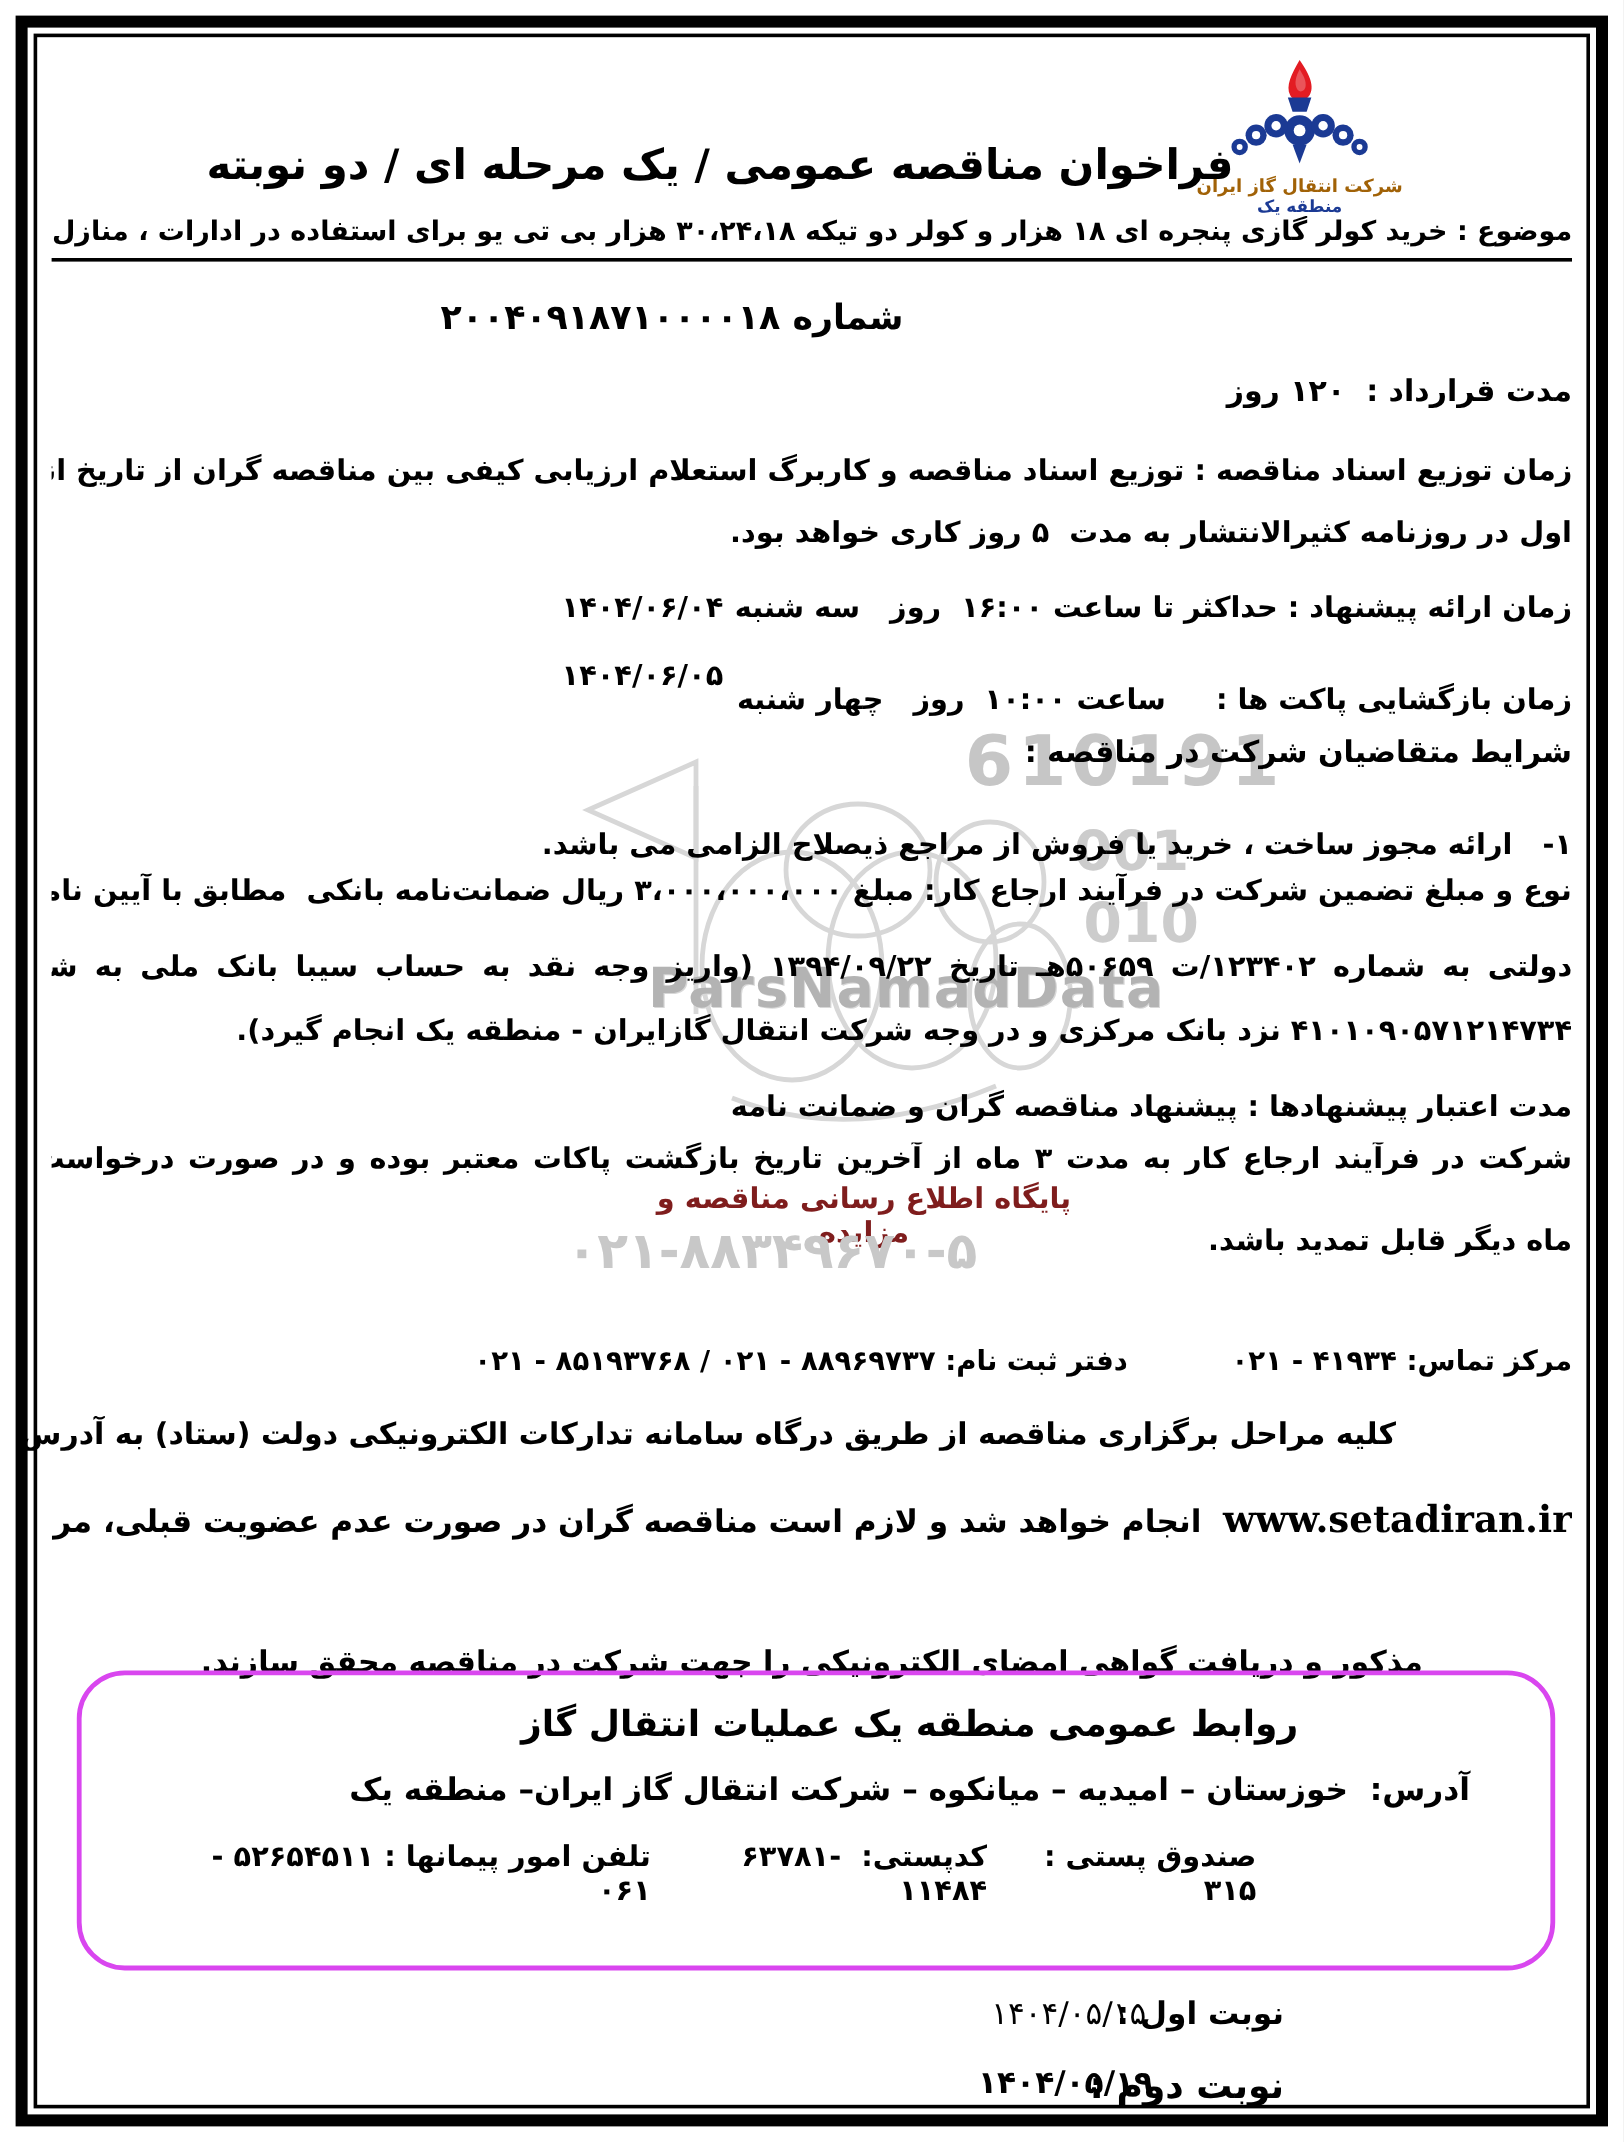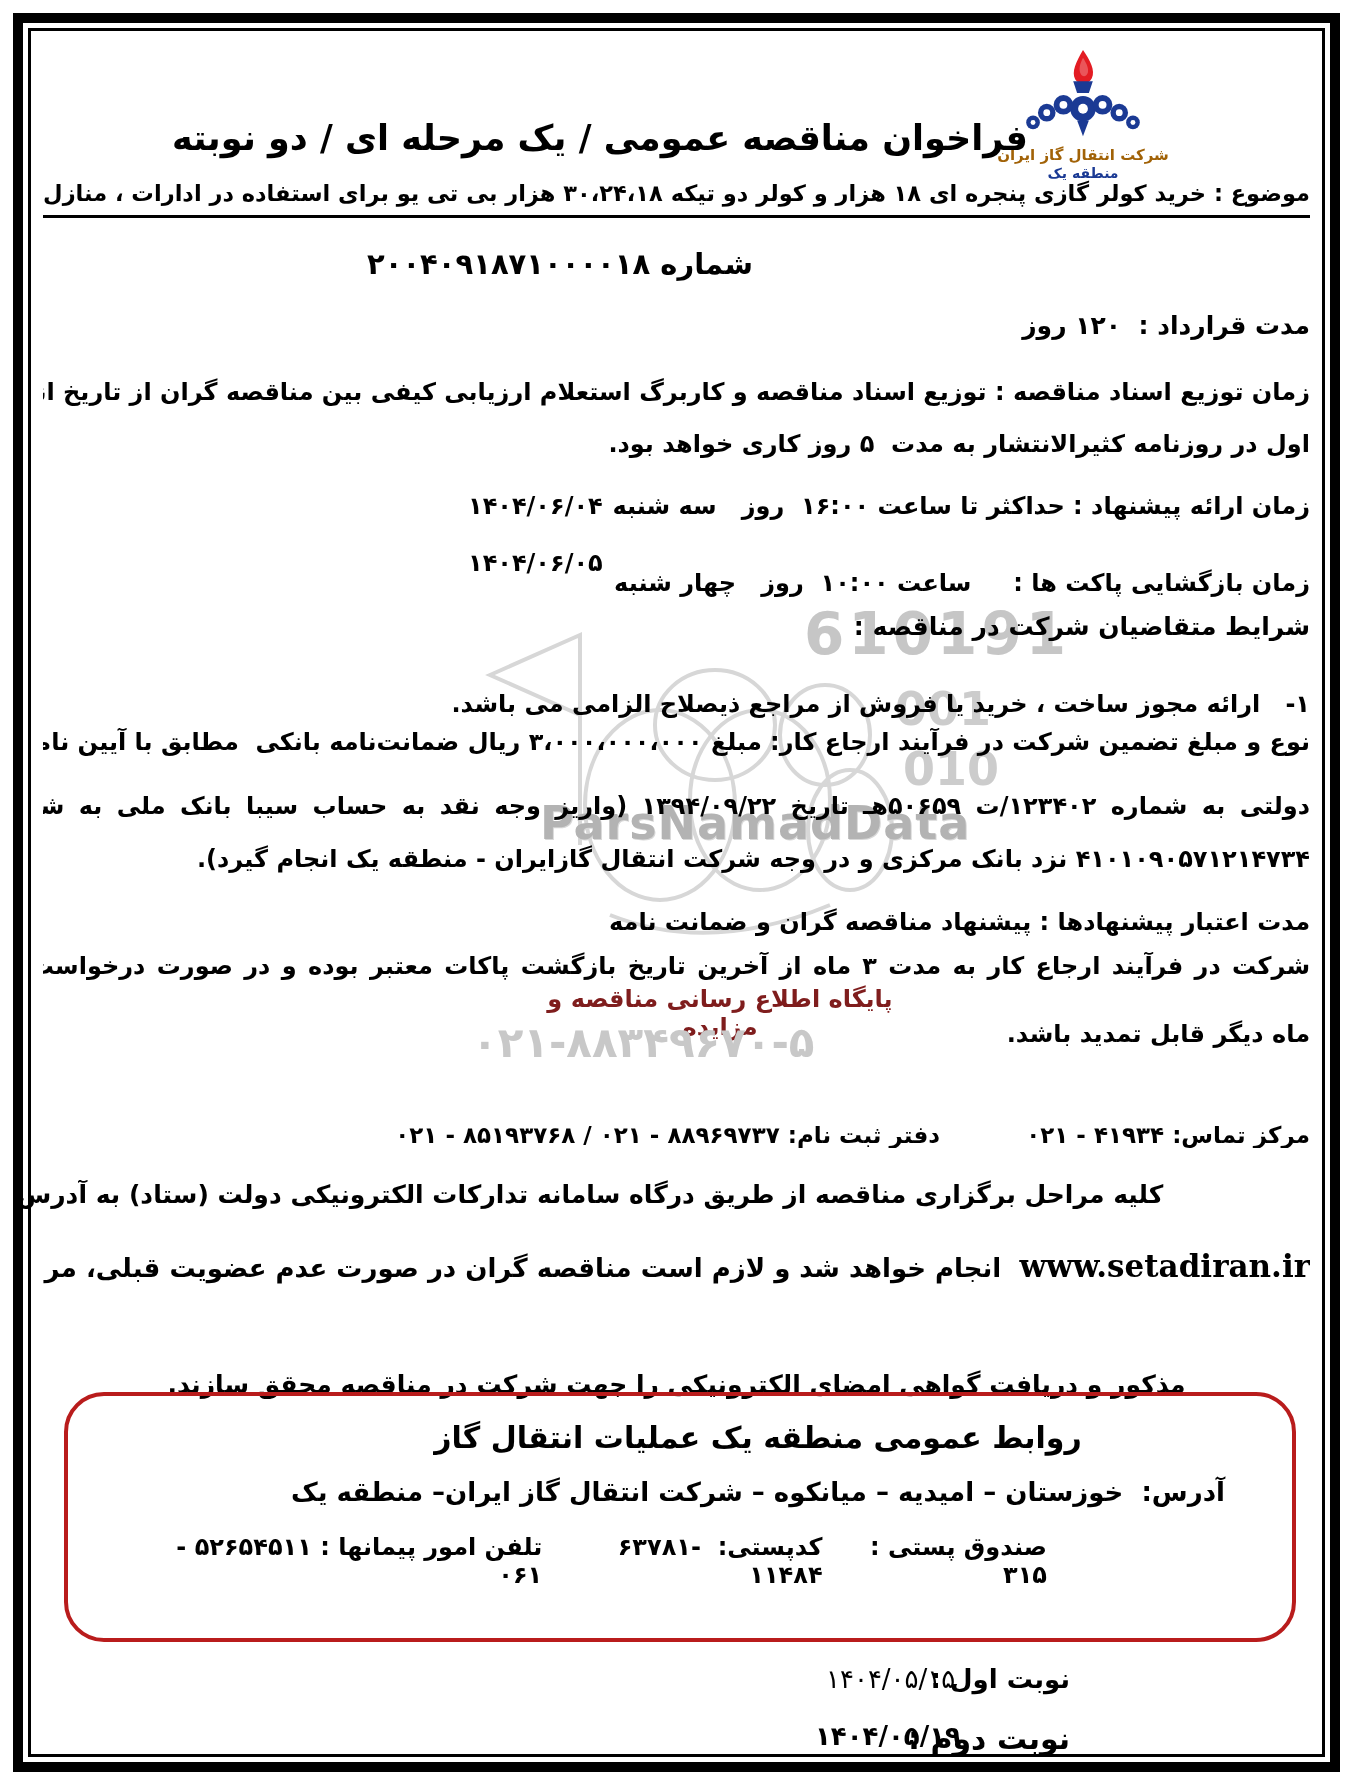--- a/index.html
+++ b/index.html
@@ -42,21 +42,21 @@
   .l-val3{top:1020px;}
   .l-contact-title{top:1062px;font-size:25px;}
   .l-contact-center{top:1122px;right:43px;font-size:23px;font-weight:bold;}
   .l-contact-office{top:1122px;right:413px;font-size:23px;font-weight:bold;}
   .l-steps1{top:1180px;left:0;width:1180px;font-size:25px;}
   .l-steps2{top:1248px;font-size:26px;}
   .l-steps2 .url{font-family:"DejaVu Serif",serif;font-size:31px;unicode-bidi:isolate;direction:ltr;}
   .l-steps3{top:1370px;left:43px;right:43px;font-size:25px;}
 
   
-  .footer-box{position:absolute;top:1392px;left:64px;width:1224px;height:242px;border:4px solid #b91c1c;
+  .footer-box{position:absolute;top:1392px;left:64px;width:1224px;height:242px;border:4px solid #d946ef;
               border-radius:40px;z-index:4;background:transparent;}
   .fb-title{margin-top:24px;text-align:center;font-size:30px;font-weight:bold;transform:translateX(78px);}
   .fb-address{margin-top:22px;text-align:center;font-size:26px;font-weight:bold;transform:translateX(78px);}
   .fb-postal{margin-top:26px;display:flex;justify-content:space-between;align-items:center;
              padding-right:245px;padding-left:65px;font-size:24px;font-weight:bold;}
 
   .pub-label1{top:1664px;right:283px;font-size:26px;font-weight:bold;}
   .pub-date1{top:1664px;left:815px;font-size:26px;font-weight:normal;margin-left:11px;}
   .pub-label2{top:1721px;right:283px;font-size:30px;font-weight:bold;}
   .pub-date2{top:1721px;left:815px;font-size:26px;font-weight:bold;}

